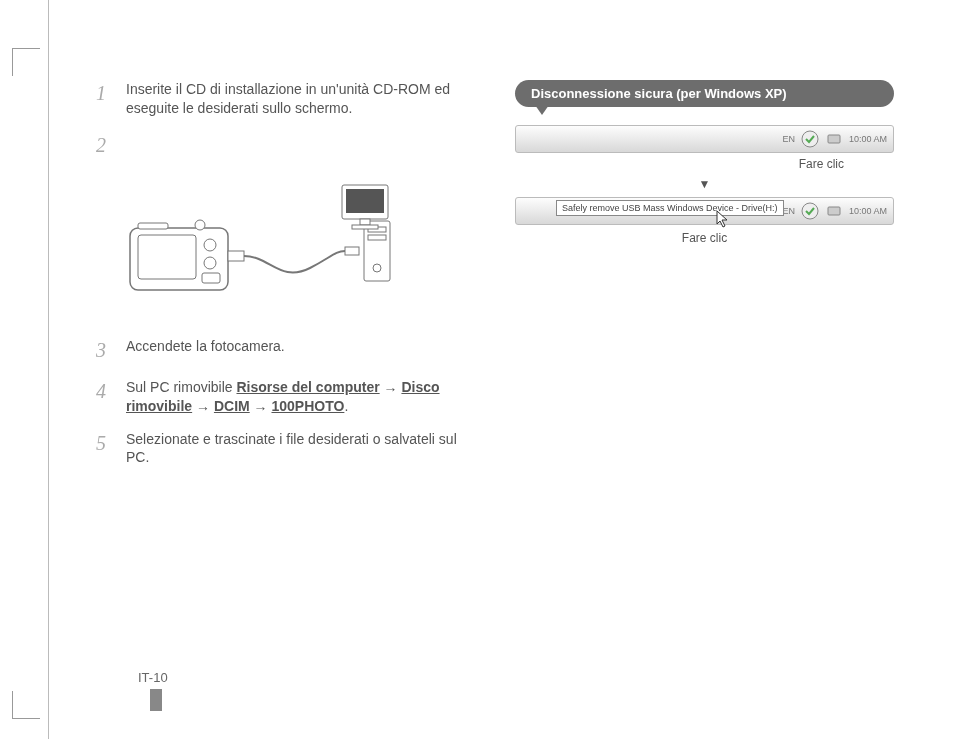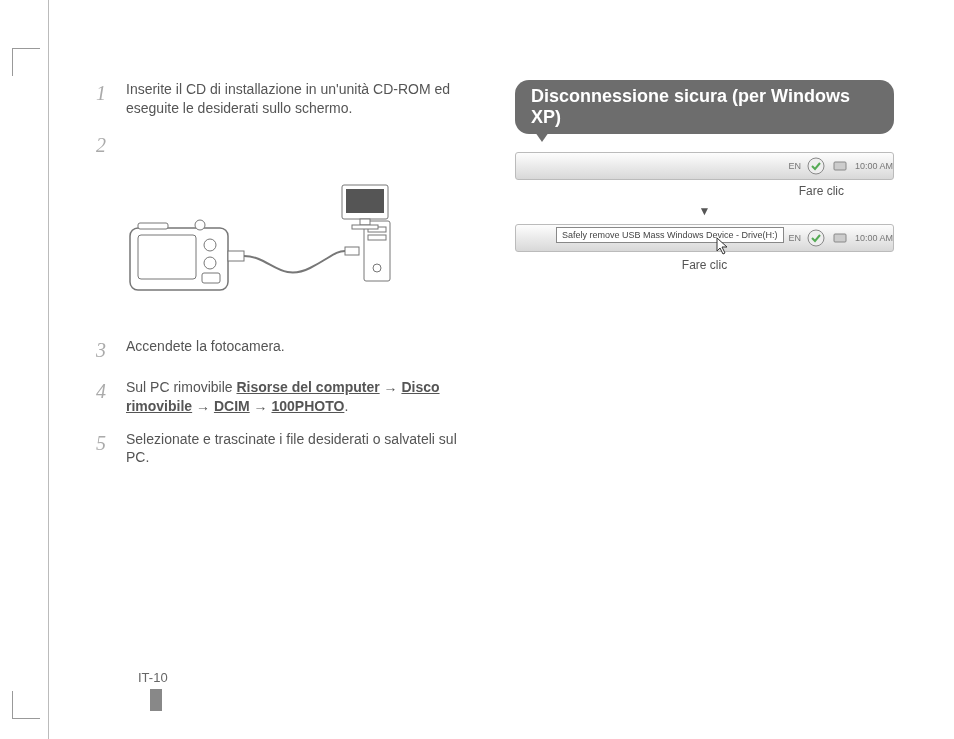--- a/index.html
+++ b/index.html
@@ -69,21 +69,21 @@
     position: relative;
   }
   .callout {
     position: relative;
     margin-bottom: 18px;
   }
   .callout-pill {
     background: #6d6d6d;
     color: #fff;
     font-weight: bold;
-    font-size: 18px;
+    font-size: 13px;
     padding: 6px 16px;
     border-radius: 14px;
     display: inline-block;
     width: 100%;
   }
   .callout-tail {
     position: absolute;
     left: 20px; bottom: -8px;
     width: 0; height: 0;
     border-left: 7px solid transparent;
@@ -91,21 +91,21 @@
     border-top: 10px solid #6d6d6d;
   }
   .taskbar {
     height: 28px;
     background: linear-gradient(#fdfdfd, #d8d8d8);
     border: 1px solid #bbb;
     border-radius: 3px;
     display: flex;
     align-items: center;
     justify-content: flex-end;
-    padding: 0 0;
+    padding: 0 6px;
     gap: 6px;
     font-size: 9px;
     color: #666;
     position: relative;
   }
   .tray-text { font-size: 9px; color: #777; }
   .tray-icon {
     width: 18px; height: 18px;
     display: inline-block;
     position: relative;

